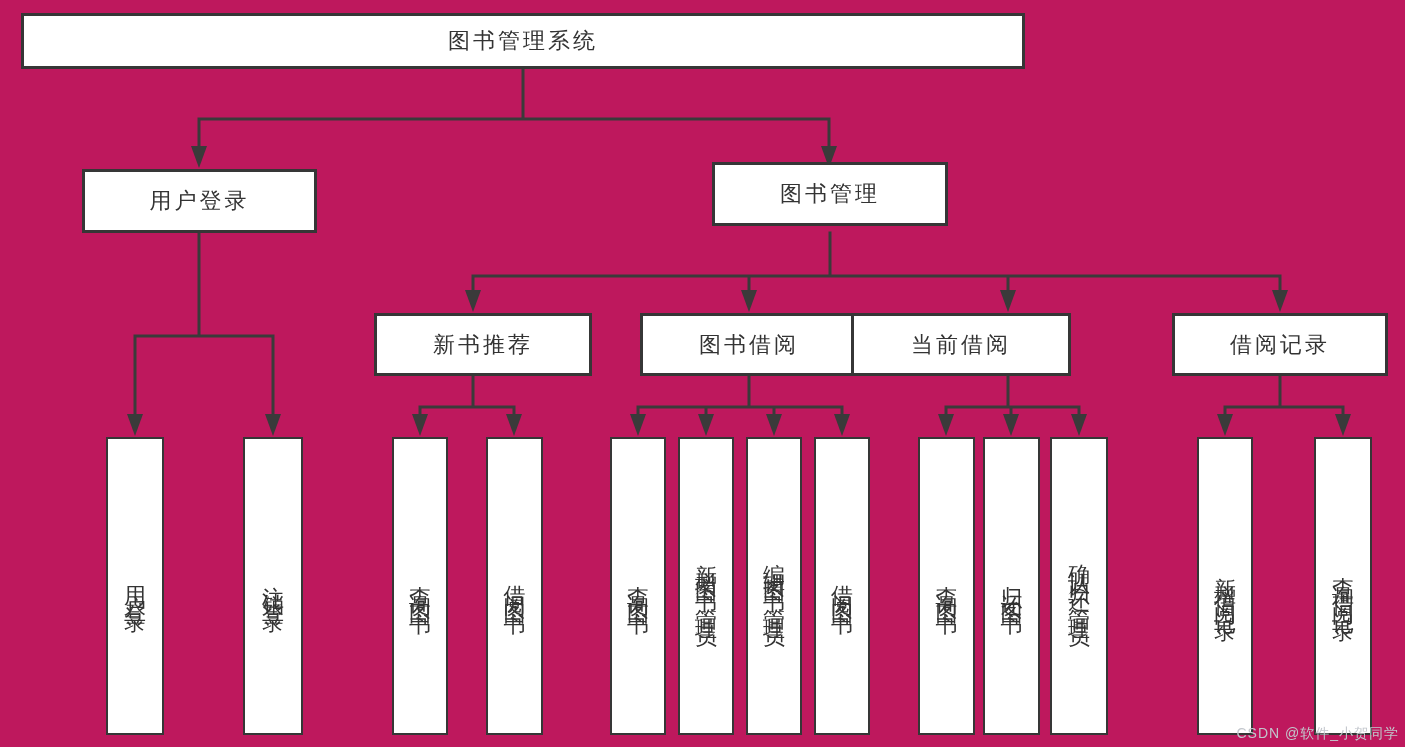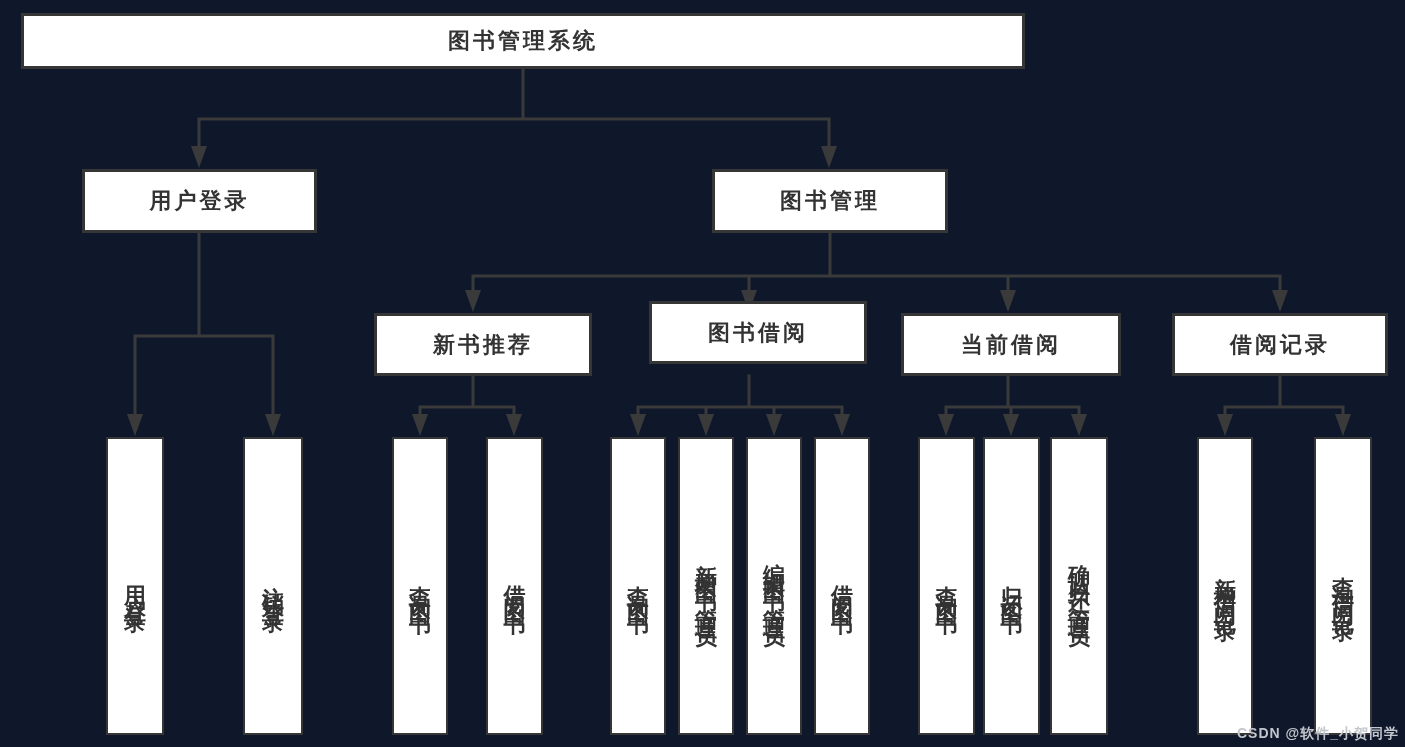--- a/index.html
+++ b/index.html
@@ -1,23 +1,22 @@
 <!DOCTYPE html>
 <html><head>
 <meta charset="utf-8">
 <style>
   html, body { margin: 0; padding: 0; background: #ffffff; }
   .stage {
     position: relative;
     width: 1405px;
     height: 747px;
-    background: #0f172a;
+    background: #be185d;
     font-family: "Liberation Sans", "DejaVu Sans", sans-serif;
     overflow: hidden;
-    font-weight: bold;
   }
   .wires {
     position: absolute;
     left: 0; top: 0;
     width: 1405px; height: 747px;
   }
   .wires path {
     fill: none;
     stroke: #3a3a3a;
     stroke-width: 3;
@@ -121,31 +120,31 @@
     </g>
   </svg>
 
   <div class="hbox" style="left:21px; top:13px; width:1004px; height:56px;">
     <span>图书管理系统</span>
   </div>
 
   <div class="hbox" style="left:82px; top:169px; width:235px; height:64px;">
     <span>用户登录</span>
   </div>
-  <div class="hbox" style="left:712px; top:169px; width:236px; height:64px;text-align:center;">
+  <div class="hbox" style="left:712px; top:162px; width:236px; height:64px;text-align:center;">
     <span>图书管理</span>
   </div>
 
   <div class="hbox" style="left:374px; top:313px; width:218px; height:63px;">
     <span>新书推荐</span>
   </div>
-  <div class="hbox" style="left:640px; top:301px; width:218px; height:63px;margin-left:9px;">
+  <div class="hbox" style="left:640px; top:313px; width:218px; height:63px;">
     <span>图书借阅</span>
   </div>
-  <div class="hbox" style="left:901px; top:313px; width:220px; height:63px;align-items:center;">
+  <div class="hbox" style="left:851px; top:313px; width:220px; height:63px;align-items:center;">
     <span>当前借阅</span>
   </div>
   <div class="hbox" style="left:1172px; top:313px; width:216px; height:63px;">
     <span>借阅记录</span>
   </div>
 
   <div class="vbox" style="left:106px; width:58px;">
     <span class="vtext">用户登录</span>
   </div>
   <div class="vbox" style="left:243px; width:60px;">

